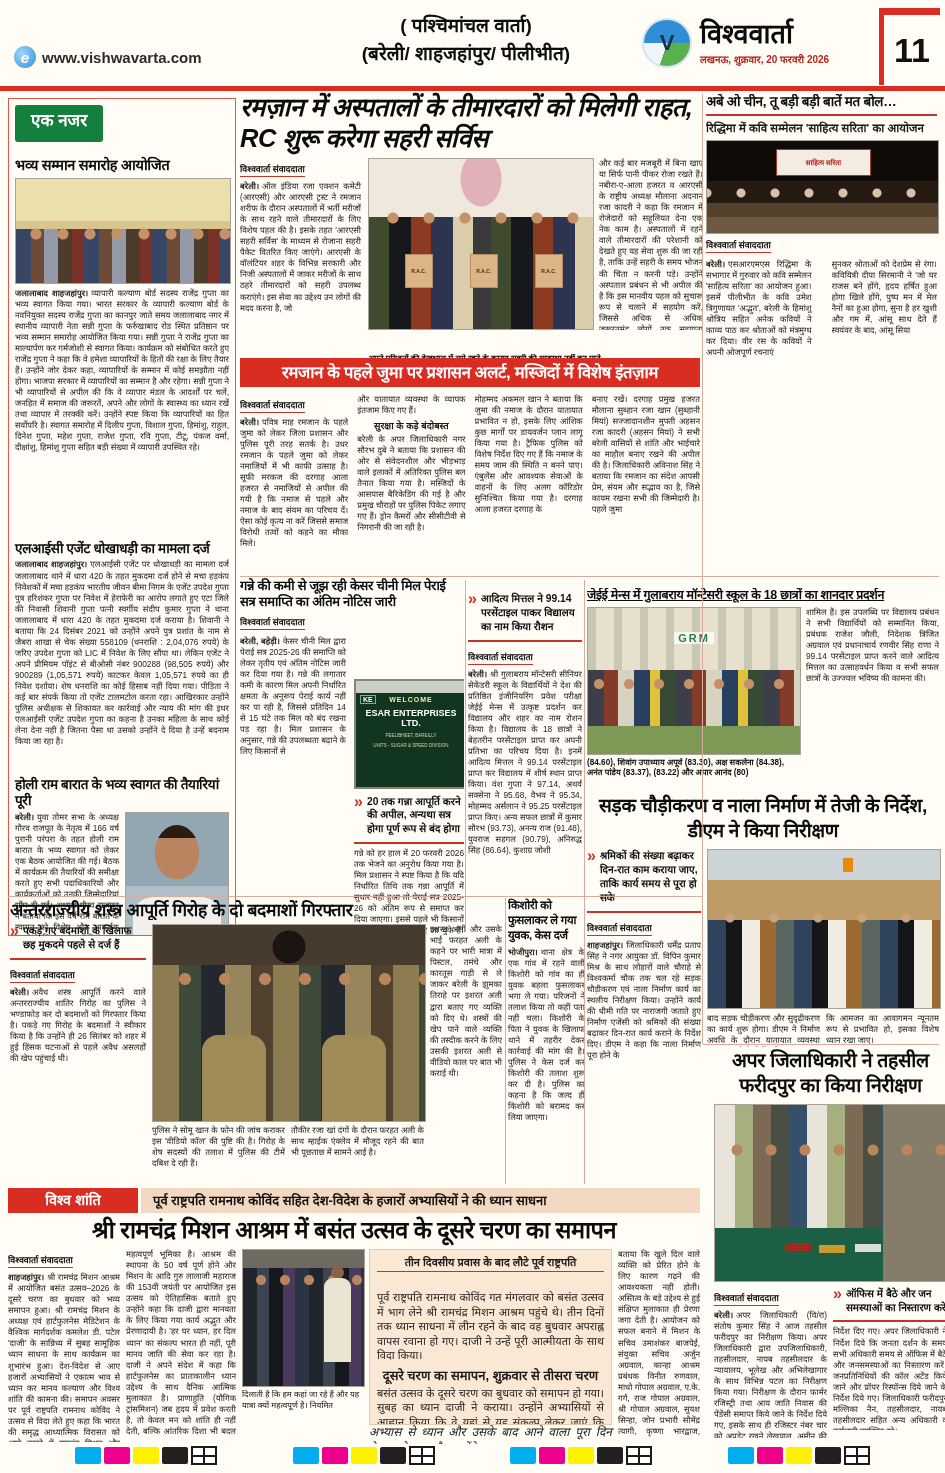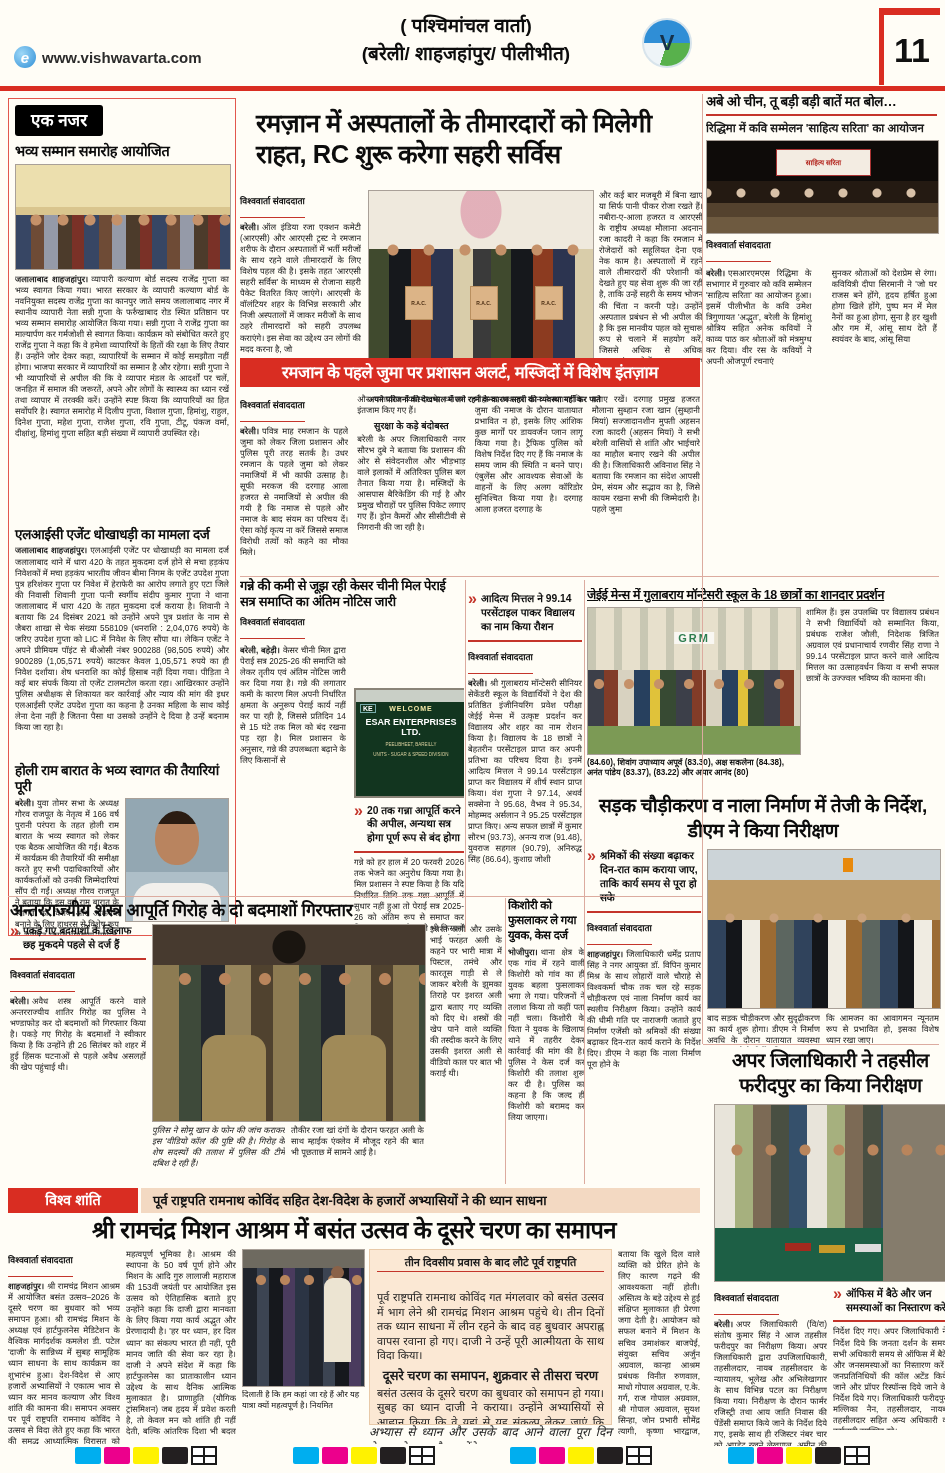--- a/index.html
+++ b/index.html
@@ -3,21 +3,21 @@
 <meta charset="utf-8">
 <style>
   html,body{margin:0;padding:0;background:#9a9a9a;}
   .page{position:relative;width:945px;height:1473px;background:#fffdf6;margin:0 auto;
         font-family:"Liberation Sans","DejaVu Sans",sans-serif;color:#1c1c1c;overflow:hidden;}
   .abs{position:absolute;}
   .hd{font-weight:800;color:#0c0c0c;line-height:1.16;letter-spacing:-0.3px;}
   .body-txt{font-size:8.3px;line-height:1.33;text-align:justify;color:#232323;overflow:hidden;}
   .dtl{font-weight:bold;margin-right:3px;}
   .byline{font-size:8.8px;font-weight:bold;color:#101010;border-bottom:1.5px solid #c4342a;
-          padding-bottom:10px;margin:2px 0 4px;display:inline-block;}
+          padding-bottom:1px;margin:2px 0 4px;display:inline-block;}
   .bullet{display:flex;gap:4px;border-bottom:2px solid #c4342a;padding-bottom:6px;margin-bottom:4px;}
   .bullet .bq{color:#c4342a;font-weight:800;font-size:16px;line-height:.9;}
   .bullet .bt{font-weight:700;font-size:10.3px;line-height:1.35;color:#101010;}
   .cap{font-size:8.2px;font-weight:700;color:#101010;line-height:1.3;overflow:hidden;}
   .subhead{font-weight:800;font-size:9.5px;text-align:center;margin:3px 0 2px;}
   .vline{position:absolute;width:1px;background:#dcab9f;}
   .hline{position:absolute;height:1px;background:#dcab9f;}
   
   .site{left:14px;top:46px;display:flex;align-items:center;gap:6px;}
   .eicon{width:22px;height:22px;border-radius:50%;background:radial-gradient(circle at 35% 35%,#9ed8f7,#2f8ed6);
@@ -27,21 +27,21 @@
   .brand{left:642px;top:18px;display:flex;gap:8px;align-items:center;}
   .blogo{width:46px;height:46px;border-radius:50%;background:conic-gradient(#2f8ed6 0 25%,#58b14c 25% 55%,#eef4f8 55% 75%,#2f8ed6 75%);
          display:flex;align-items:center;justify-content:center;color:#16324a;font-weight:800;font-size:22px;border:2px solid #d8e4ec;}
   .bname{font-size:27px;font-weight:800;color:#0c0c0c;line-height:1;}
   .bdate{font-size:10px;font-weight:700;color:#b3261e;margin-top:4px;}
   .pg{right:5px;top:8px;position:absolute;width:56px;height:70px;border-left:5px solid #d92d22;border-top:7px solid #d92d22;
       display:flex;align-items:center;justify-content:center;font-size:34px;font-weight:800;color:#111;}
   .rule-top{left:0;top:86px;width:945px;height:5px;background:#d92d22;}
   
   .eknazar{left:8px;top:98px;width:228px;height:838px;border:1.5px solid #e2574d;padding:5px 6px;box-sizing:border-box;overflow:hidden;}
-  .ek-banner{background:#000000;color:#fff;font-size:17px;font-weight:800;padding:3px 16px 5px;display:inline-block;border-radius:3px;margin:1px 0 6px;}
+  .ek-banner{background:#15803d;color:#fff;font-size:17px;font-weight:800;padding:3px 16px 11px;display:inline-block;border-radius:3px;margin:1px 0 14px;}
   .h-s1{font-size:14.5px;margin:1px 0 4px;}
   .h-s2{font-size:13.5px;margin:6px 0 3px;}
   
   .ph{position:relative;overflow:hidden;border:1px solid #a9a098;}
   .ph-crowd{width:100%;height:104px;background:
     radial-gradient(circle at 16px 7px,#c59169 5px,rgba(0,0,0,0) 6px) 4px 48px/27px 60px repeat-x,
     linear-gradient(180deg,#ecdfae 0 42px,#d9c58e 42px 50px,rgba(0,0,0,0) 50px),
     repeating-linear-gradient(90deg,#374664 0 15px,#6e4b36 15px 28px,#959aa8 28px 42px,#4c3b2b 42px 56px,#7a3127 56px 68px),#c9b68f;}
   .ph-portrait{float:right;width:102px;height:122px;margin:0 0 3px 6px;background:linear-gradient(180deg,#93a7b2 0 60%,#aebfc8 60%);}
   .ph-portrait::before{content:"";position:absolute;top:12px;left:50%;transform:translateX(-50%);width:44px;height:54px;
@@ -161,40 +161,44 @@
   <div class="abs site">
     <span class="eicon">e</span>
     <span class="sitetxt">www.vishwavarta.com</span>
   </div>
   <div class="abs edition">
     <div>( पश्चिमांचल वार्ता)</div>
     <div>(बरेली/ शाहजहांपुर/ पीलीभीत)</div>
   </div>
   <div class="abs brand">
     <span class="blogo">V</span>
+    <span>
+      <div class="bname">विश्ववार्ता</div>
+      <div class="bdate">लखनऊ,   शुक्रवार, 20 फरवरी 2026</div>
+    </span>
   </div>
   <div class="pg">11</div>
   <div class="abs rule-top"></div>
 
   <aside class="abs eknazar">
     <div class="ek-banner">एक नजर</div>
     <div class="hd h-s1">भव्य सम्मान समारोह आयोजित</div>
     <div class="ph ph-crowd"></div>
     <div class="body-txt" style="height:247px;margin-top:4px;"><b class="dtl">जलालाबाद शाहजहांपुर।</b><span>व्यापारी कल्याण बोर्ड सदस्य राजेंद्र गुप्ता का भव्य स्वागत किया गया। भारत सरकार के व्यापारी कल्याण बोर्ड के नवनियुक्त सदस्य राजेंद्र गुप्ता का कानपुर जाते समय जलालाबाद नगर में स्थानीय व्यापारी नेता सन्नी गुप्ता के फर्रुखाबाद रोड स्थित प्रतिष्ठान पर भव्य सम्मान समारोह आयोजित किया गया। सन्नी गुप्ता ने राजेंद्र गुप्ता का माल्यार्पण कर गर्मजोशी से स्वागत किया। कार्यक्रम को संबोधित करते हुए राजेंद्र गुप्ता ने कहा कि वे हमेशा व्यापारियों के हितों की रक्षा के लिए तैयार हैं। उन्होंने जोर देकर कहा, व्यापारियों के सम्मान में कोई समझौता नहीं होगा। भाजपा सरकार में व्यापारियों का सम्मान है और रहेगा। सन्नी गुप्ता ने भी व्यापारियों से अपील की कि वे व्यापार मंडल के आदर्शों पर चलें, जनहित में समाज की जरूरतें, अपने और लोगों के स्वास्थ्य का ध्यान रखें तथा व्यापार में तरक्की करें। उन्होंने स्पष्ट किया कि व्यापारियों का हित सर्वोपरि है। स्वागत समारोह में दिलीप गुप्ता, विशाल गुप्ता, हिमांशु, राहुल, दिनेश गुप्ता, महेश गुप्ता, राजेश गुप्ता, रवि गुप्ता, टीटू, पंकज वर्मा, दीक्षांशु, हिमांशु गुप्ता सहित बड़ी संख्या में व्यापारी उपस्थित रहे।</span></div>
     <div class="hd h-s2">एलआईसी एजेंट धोखाधड़ी का मामला दर्ज</div>
     <div class="body-txt" style="height:212px;"><b class="dtl">जलालाबाद शाहजहांपुर।</b><span>एलआईसी एजेंट पर धोखाधड़ी का मामला दर्ज जलालाबाद थाने में धारा 420 के तहत मुकदमा दर्ज होने से मचा हड़कंप निवेशकों में मचा हड़कंप भारतीय जीवन बीमा निगम के एजेंट उपदेश गुप्ता पुत्र हरिशंकर गुप्ता पर निवेश में हेराफेरी का आरोप लगाते हुए एटा जिले की निवासी शिवानी गुप्ता पत्नी स्वर्गीय संदीप कुमार गुप्ता ने थाना जलालाबाद में धारा 420 के तहत मुकदमा दर्ज कराया है। शिवानी ने बताया कि 24 दिसंबर 2021 को उन्होंने अपने पुत्र प्रशांत के नाम से जैबरा शाखा से चेक संख्या 558109 (धनराशि : 2,04,076 रुपये) के जरिए उपदेश गुप्ता को LIC में निवेश के लिए सौंपा था। लेकिन एजेंट ने अपने प्रीमियम पॉइंट से बीओसी नंबर 900288 (98,505 रुपये) और 900289 (1,05,571 रुपये) काटकर केवल 1,05,571 रुपये का ही निवेश दर्शाया। शेष धनराशि का कोई हिसाब नहीं दिया गया। पीड़िता ने कई बार संपर्क किया तो एजेंट टालमटोल करता रहा। आखिरकार उन्होंने पुलिस अधीक्षक से शिकायत कर कार्रवाई और न्याय की मांग की इधर एलआईसी एजेंट उपदेश गुप्ता का कहना है उनका महिला के साथ कोई लेना देना नहीं है जितना पैसा था उसको उन्होंने दे दिया है उन्हें बदनाम किया जा रहा है।</span></div>
     <div class="hd h-s2">होली राम बारात के भव्य स्वागत की तैयारियां पूरी</div>
     <div>
       <div class="ph ph-portrait"></div>
       <div class="body-txt" style="height:148px;"><b class="dtl">बरेली।</b><span>युवा तोमर सभा के अध्यक्ष गौरव राजपूत के नेतृत्व में 166 वर्ष पुरानी परंपरा के तहत होली राम बारात के भव्य स्वागत को लेकर एक बैठक आयोजित की गई। बैठक में कार्यक्रम की तैयारियों की समीक्षा करते हुए सभी पदाधिकारियों और कार्यकर्ताओं को उनकी जिम्मेदारियां सौंप दी गईं। अध्यक्ष गौरव राजपूत ने बताया कि इस वर्ष राम बारात के स्वागत को विशेष और आकर्षक बनाने के लिए हाथरस से विशेष रूप से सुगंधित गुलाल मंगवाया गया है, जिसे होरियारों पर उड़ाया जाएगा। इसके साथ ही पुष्प वर्षा मालियों के माध्यम से कराई जाएगी।</span></div>
     </div>
   </aside>
 
   <section class="abs lead">
-    <h1 class="hd lead-hl" style="margin:16px;">रमज़ान में अस्पतालों के तीमारदारों को मिलेगी राहत, RC शुरू करेगा सहरी सर्विस</h1>
+    <h1 class="hd lead-hl" style="margin:0;font-style:italic;">रमज़ान में अस्पतालों के तीमारदारों को मिलेगी राहत, RC शुरू करेगा सहरी सर्विस</h1>
     <div>
       <div class="byline">विश्ववार्ता संवाददाता</div>
       <div class="body-txt" style="height:168px;"><b class="dtl">बरेली।</b><span>ऑल इंडिया रजा एक्शन कमेटी (आरएसी) और आरएसी ट्रस्ट ने रमजान शरीफ के दौरान अस्पतालों में भर्ती मरीजों के साथ रहने वाले तीमारदारों के लिए विशेष पहल की है। इसके तहत 'आरएसी सहरी सर्विस' के माध्यम से रोजाना सहरी पैकेट वितरित किए जाएंगे। आरएसी के वॉलंटियर शहर के विभिन्न सरकारी और निजी अस्पतालों में जाकर मरीजों के साथ ठहरे तीमारदारों को सहरी उपलब्ध कराएंगे। इस सेवा का उद्देश्य उन लोगों की मदद करना है, जो</span></div>
     </div>
     <div class="ph ph-rac">
       <span class="rac-bag" style="left:16%;">R.A.C.</span>
       <span class="rac-bag" style="left:45%;">R.A.C.</span>
       <span class="rac-bag" style="left:74%;">R.A.C.</span>
     </div>
     <div class="body-txt" style="height:172px;">और कई बार मजबूरी में बिना खाए या सिर्फ पानी पीकर रोजा रखते हैं। नबीरा-ए-आला हजरत व आरएसी के राष्ट्रीय अध्यक्ष मौलाना अदनान रजा कादरी ने कहा कि रमजान में रोजेदारों को सहूलियत देना एक नेक काम है। अस्पतालों में रहने वाले तीमारदारों की परेशानी को देखते हुए यह सेवा शुरू की जा रही है, ताकि उन्हें सहरी के समय भोजन की चिंता न करनी पड़े। उन्होंने अस्पताल प्रबंधन से भी अपील की है कि इस मानवीय पहल को सुचारू रूप से चलाने में सहयोग करें, जिससे अधिक से अधिक जरूरतमंद लोगों तक सहायता पहुंचाई जा सके।</div>
@@ -300,21 +304,21 @@
         <div class="bullet">
           <span class="bq">»</span>
           <span class="bt">पकड़े गए बदमाशों के खिलाफ छह मुकदमे पहले से दर्ज हैं</span>
         </div>
         <div class="byline">विश्ववार्ता संवाददाता</div>
         <div class="body-txt" style="height:140px;"><b class="dtl">बरेली।</b><span>अवैध शस्त्र आपूर्ति करने वाले अन्तरराज्यीय शातिर गिरोह का पुलिस ने भण्डाफोड़ कर दो बदमाशों को गिरफ्तार किया है। पकड़े गए गिरोह के बदमाशों ने स्वीकार किया है कि उन्होंने ही 26 सितंबर को शहर में हुई हिंसक घटनाओं से पहले अवैध असलहों की खेप पहुंचाई थी।</span></div>
       </div>
       <div>
         <div class="ph ph-police"></div>
         <div class="arms-sub">
-          <div class="body-txt" style="height:44px;font-style:italic;">पुलिस ने सोमू खान के फोन की जांच कराकर इस 'वीडियो कॉल' की पुष्टि की है। गिरोह के शेष सदस्यों की तलाश में पुलिस की टीमें दबिश दे रही हैं।</div>
+          <div class="body-txt" style="height:44px;">पुलिस ने सोमू खान के फोन की जांच कराकर इस 'वीडियो कॉल' की पुष्टि की है। गिरोह के शेष सदस्यों की तलाश में पुलिस की टीमें दबिश दे रही हैं।</div>
           <div class="body-txt" style="height:44px;">तौकीर रजा खां दंगों के दौरान फरहत अली के साथ म्हाईक एंक्लेव में मौजूद रहने की बात भी पूछताछ में सामने आई है।</div>
         </div>
       </div>
       <div class="body-txt" style="height:278px;">इशरत अली और उसके भाई फरहत अली के कहने पर भारी मात्रा में पिस्टल, तमंचे और कारतूस गाड़ी से ले जाकर बरेली के झुमका तिराहे पर इशरत अली द्वारा बताए गए व्यक्ति को दिए थे। शस्त्रों की खेप पाने वाले व्यक्ति की तस्दीक करने के लिए उसकी इशरत अली से वीडियो काल पर बात भी कराई थी।</div>
     </div>
   </section>
 
   <section class="abs kishori">
     <div class="hd kish-hl">किशोरी को फुसलाकर ले गया युवक, केस दर्ज</div>
     <div class="body-txt" style="height:240px;"><b class="dtl">भोजीपुरा।</b><span>थाना क्षेत्र के एक गांव में रहने वाली किशोरी को गांव का ही युवक बहला फुसलाकर भगा ले गया। परिजनों ने तलाश किया तो कहीं पता नहीं चला। किशोरी के पिता ने युवक के खिलाफ थाने में तहरीर देकर कार्रवाई की मांग की है। पुलिस ने केस दर्ज कर किशोरी की तलाश शुरू कर दी है। पुलिस का कहना है कि जल्द ही किशोरी को बरामद कर लिया जाएगा।</span></div>

